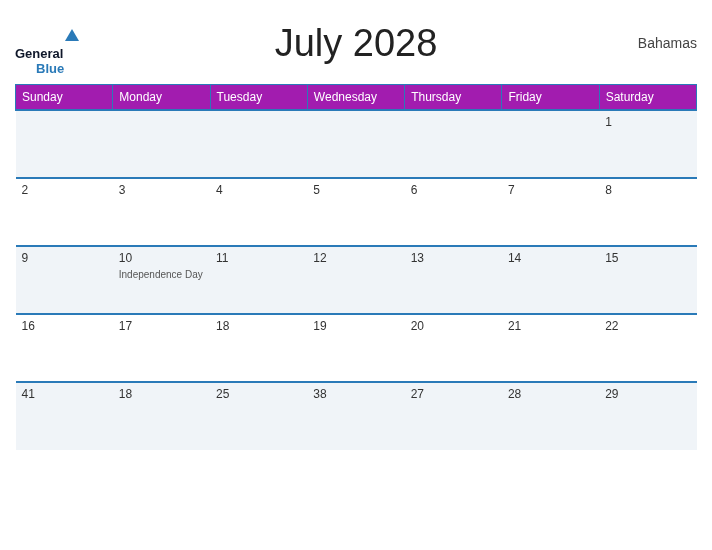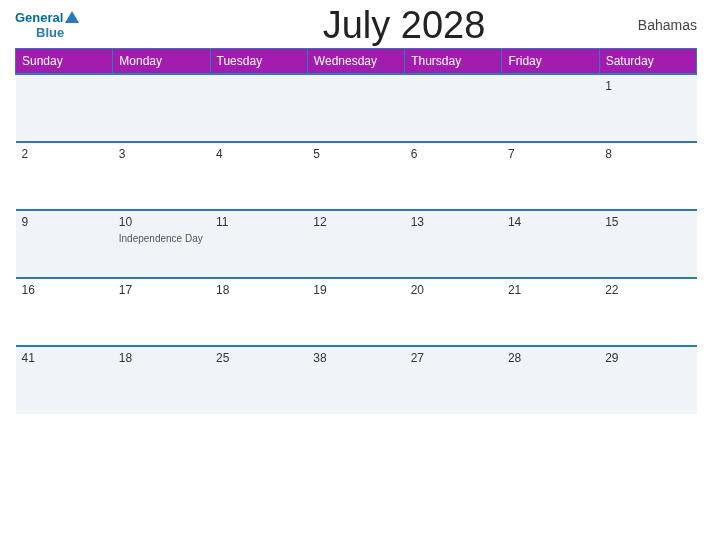--- a/index.html
+++ b/index.html
@@ -24,21 +24,22 @@
       position: relative;
     }
     .logo {
       display: flex;
       flex-direction: column;
       align-items: flex-start;
     }
     .logo-general {
       font-size: 13px;
       font-weight: bold;
-      color: #0369a1;
+      color: #0f172a;
+      margin-top: 36px;
     }
     .logo-blue {
       font-size: 13px;
       font-weight: bold;
       color: #2a7ab8;
       padding-left: 21px;
     }
     .logo-icon {
       display: inline-block;
       width: 0;
@@ -56,21 +57,20 @@
       align-items: center;
     }
     .calendar-title {
       font-size: 38px;
       font-weight: normal;
       color: #222;
       text-align: right;
       position: absolute;
       left: 50%;
       transform: translateX(-50%);
-      margin-left: 48px;
     }
     .country {
       font-size: 14px;
       color: #444;
       text-align: right;
       padding-left: 16px;
     }
     .calendar-grid {
       width: 100%;
       border-collapse: collapse;

